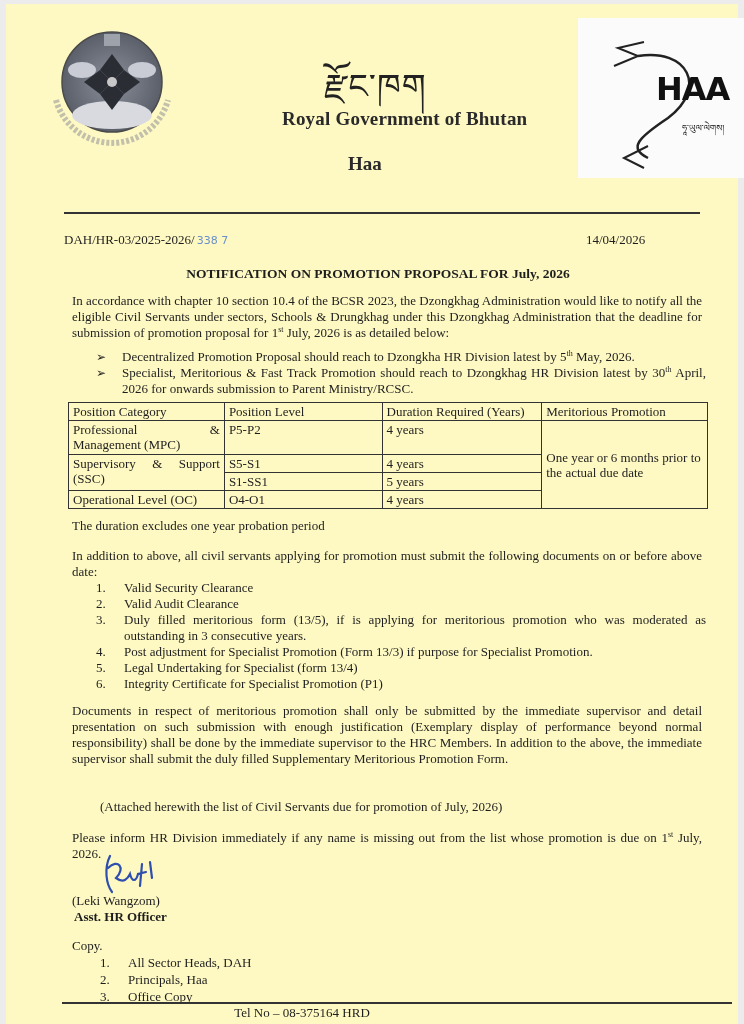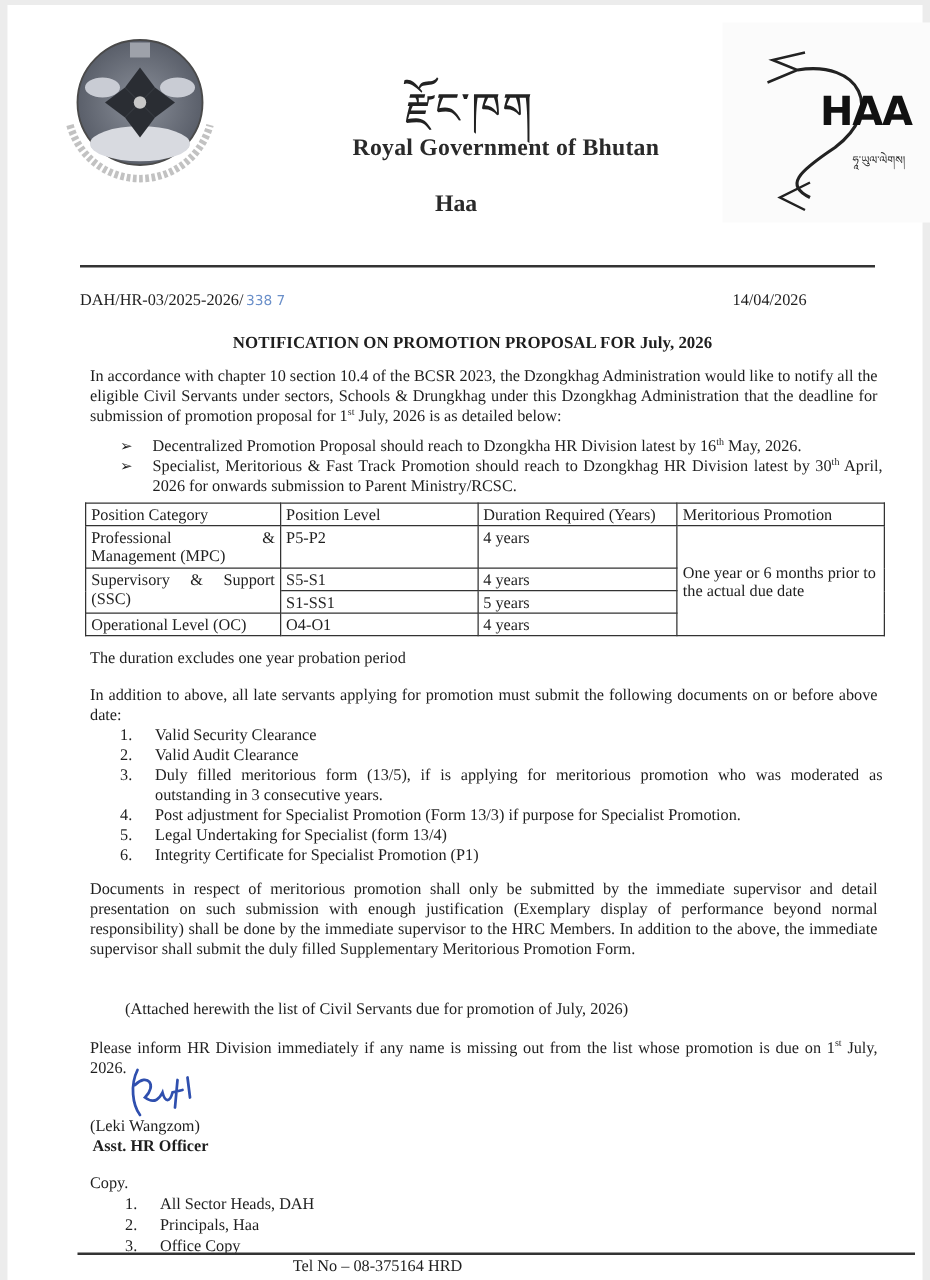--- a/index.html
+++ b/index.html
@@ -1,20 +1,20 @@
 <!DOCTYPE html>
 <html><head>
 <meta charset="utf-8">
 <style>
   * { box-sizing: border-box; margin: 0; padding: 0; }
   html, body { width: 744px; height: 1024px; background: #ececec; overflow: hidden; }
   body { font-family: "Liberation Serif", "DejaVu Serif", serif; color: #1e1e1e; }
   .page {
     position: absolute; left: 6px; top: 4px; width: 732px; height: 1020px;
-    background: #ffffff;
+    background: #fef9c3;
   }
   .abs { position: absolute; }
   
   .emblem { left: 36px; top: 16px; width: 140px; height: 140px; }
   .dz-script { left: 318px; top: 44px; font-size: 34px; font-family: "DejaVu Sans", sans-serif; letter-spacing: 1px; color:#222; }
   .hdr-line1 { left: 276px; top: 104px; font-size: 19px; font-weight: bold; color:#2a2a2a; letter-spacing: .2px; }
   .hdr-line2 { left: 262px; top: 126px; font-size: 19px; font-weight: bold; color:#2a2a2a; letter-spacing: .2px; }
   .hdr-line3 { left: 342px; top: 149px; font-size: 19px; font-weight: bold; color:#2a2a2a; }
   .haa-logo { left: 572px; top: 14px; width: 170px; height: 160px; background:#fbfbfb; }
   .rule-top { left: 58px; top: 208px; width: 636px; height: 2px; background: #333; }
@@ -94,21 +94,21 @@
 
   <div class="abs title">NOTIFICATION ON PROMOTION PROPOSAL FOR July, 2026</div>
 
   <div class="abs para" style="top:289px;">
     <span>In accordance with chapter 10 section 10.4 of the BCSR 2023, the Dzongkhag Administration would like to notify all the eligible Civil Servants under sectors, Schools &amp; Drungkhag under this Dzongkhag Administration that the deadline for submission of promotion proposal for 1</span><sup>st</sup><span> July, 2026 is as detailed below:</span>
   </div>
 
   <ul class="abs bullets" style="top:345px;">
     <li>
       <span class="arrow">➢</span>
-      <span>Decentralized Promotion Proposal should reach to Dzongkha HR Division latest by 16</span><sup>th</sup><span> May, 2026.</span>
+      <span>Decentralized Promotion Proposal should reach to Dzongkha HR Division latest by 5</span><sup>th</sup><span> May, 2026.</span>
     </li>
     <li>
       <span class="arrow">➢</span>
       <span>Specialist, Meritorious &amp; Fast Track Promotion should reach to Dzongkhag HR Division latest by 30</span><sup>th</sup><span> April, 2026 for onwards submission to Parent Ministry/RCSC.</span>
     </li>
   </ul>
 
   <table class="promo">
     <colgroup>
       <col style="width:156px">
@@ -154,21 +154,21 @@
     <tr>
       <td>Operational Level (OC)</td>
       <td>O4-O1</td>
       <td>4 years</td>
     </tr>
   </tbody>
     </table>
 
   <div class="abs para" style="top:514px;">The duration excludes one year probation period</div>
 
-  <div class="abs para" style="top:544px;">In addition to above, all late servants applying for promotion must submit the following documents on or before above date:</div>
+  <div class="abs para" style="top:544px;">In addition to above, all civil servants applying for promotion must submit the following documents on or before above date:</div>
 
   <ol class="abs docs" style="top:576px;">
     <li><span class="num">1.</span><span>Valid Security Clearance</span></li>
     <li><span class="num">2.</span><span>Valid Audit Clearance</span></li>
     <li><span class="num">3.</span><span>Duly filled meritorious form (13/5), if is applying for meritorious promotion who was moderated as outstanding in 3 consecutive years.</span></li>
     <li><span class="num">4.</span><span>Post adjustment for Specialist Promotion (Form 13/3) if purpose for Specialist Promotion.</span></li>
     <li><span class="num">5.</span><span>Legal Undertaking for Specialist (form 13/4)</span></li>
     <li><span class="num">6.</span><span>Integrity Certificate for Specialist Promotion (P1)</span></li>
   </ol>
 

